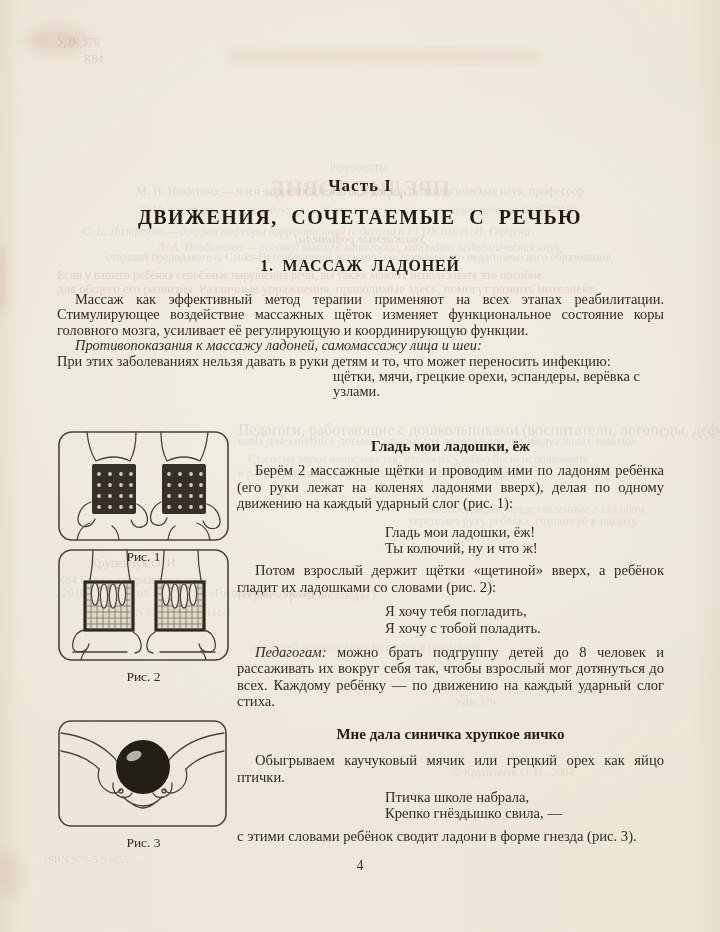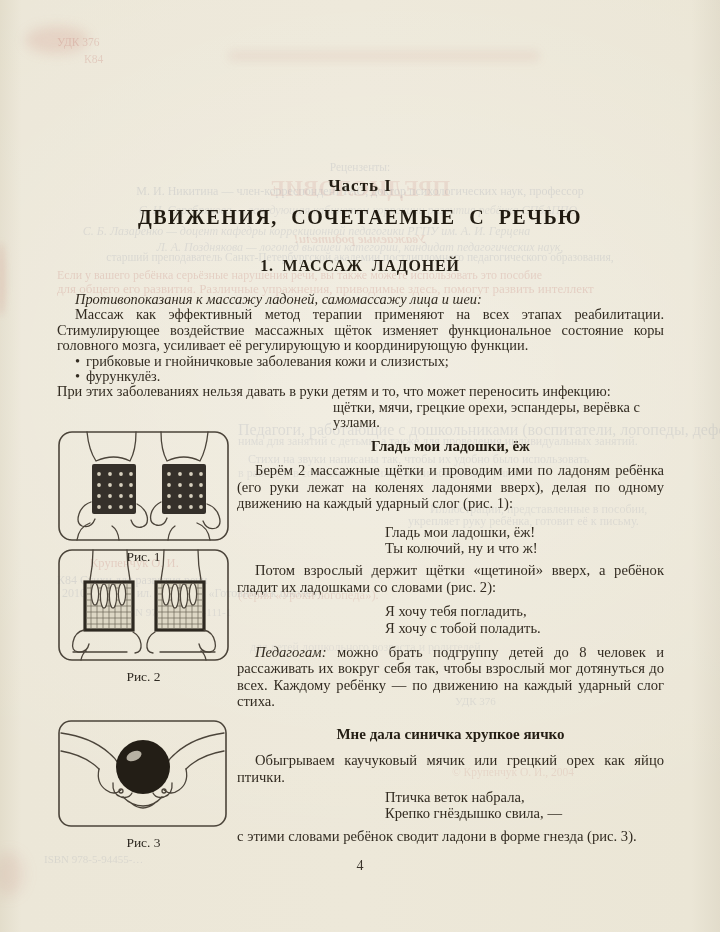--- a/index.html
+++ b/index.html
@@ -92,26 +92,22 @@
       <div class="ghost" style="left: 455px; top: 695px; font-size: 11px; color: rgb(111, 123, 153); opacity: 0.14;">УДК 376</div>
       <div class="ghost" style="left: 452px; top: 766px; font-size: 11.5px; color: rgb(184, 95, 88); opacity: 0.13;">© Крупенчук О. И., 2004</div>
       <div class="ghost" style="left: 44px; top: 853px; font-size: 11px; color: rgb(111, 123, 153); opacity: 0.15;">ISBN 978-5-94455-…</div>
     </div>
 
   <div class="abs part-label">Часть I</div>
   <div class="abs book-title">ДВИЖЕНИЯ,  СОЧЕТАЕМЫЕ  С  РЕЧЬЮ</div>
   <div class="abs section-title">1.  МАССАЖ  ЛАДОНЕЙ</div>
 
   <div class="abs intro-block">
+    <p class="indent">Массаж как эффективный метод терапии применяют на всех этапах реабилитации. Стимулирующее воздействие массажных щёток изменяет функциональное состояние коры головного мозга, усиливает её регулирующую и координирующую функции.</p>
     <p class="indent lead-italic">Противопоказания к массажу ладоней, самомассажу лица и шеи:</p>
-    <p class="indent">Массаж как эффективный метод терапии применяют на всех этапах реабилитации. Стимулирующее воздействие массажных щёток изменяет функциональное состояние коры головного мозга, усиливает её регулирующую и координирующую функции.</p>
-    <ul class="contras">
-      <li>грибковые и гнойничковые заболевания кожи и слизистых;</li>
-      <li>фурункулёз.</li>
-    </ul>
     <p>При этих заболеваниях нельзя давать в руки детям и то, что может переносить инфекцию:</p>
     <p class="warn2">щётки, мячи, грецкие орехи, эспандеры, верёвка с узлами.</p>
   </div>
 
   <figure class="fig1">
     <svg width="173" height="112" viewBox="0 0 173 112">
       <rect class="frame" x="2" y="2" width="169" height="108" rx="13"></rect>
 
       <path class="ln" d="M30 2 C31 12 33 22 39 31 M79 2 C79 12 78 22 73 31 M39 31 q18 -8 34 0"></path>
       <path class="ln" d="M104 2 C104 12 105 22 110 31 M151 2 C150 12 148 22 143 31 M110 31 q17 -8 33 0"></path>
@@ -222,21 +218,21 @@
     <p class="indent mt6">Потом взрослый держит щётки «щетиной» вверх, а ребёнок гладит их ладошками со словами (рис. 2):</p>
     <div class="verse mt8">
       <div>Я хочу тебя погладить,</div>
       <div>Я хочу с тобой поладить.</div>
     </div>
     <p class="indent mt8"><i>Педагогам:</i> <span>можно брать подгруппу детей до 8 человек и рассаживать их вокруг себя так, чтобы взрослый мог дотянуться до всех. Каждому ребёнку — по движению на каждый ударный слог стиха.</span></p>
 
     <p class="ex-heading mt16">Мне дала синичка хрупкое яичко</p>
     <p class="indent mt10">Обыгрываем каучуковый мячик или грецкий орех как яйцо птички.</p>
     <div class="verse mt4">
-      <div>Птичка веток набрала,</div>
+      <div>Птичка школе набрала,</div>
       <div>Крепко гнёздышко свила, —</div>
     </div>
     <p class="mt6">с этими словами ребёнок сводит ладони в форме гнезда (рис. 3).</p>
   </div>
 
   <div class="abs page-number">4</div>
 
 </div>
 
 </body></html>

